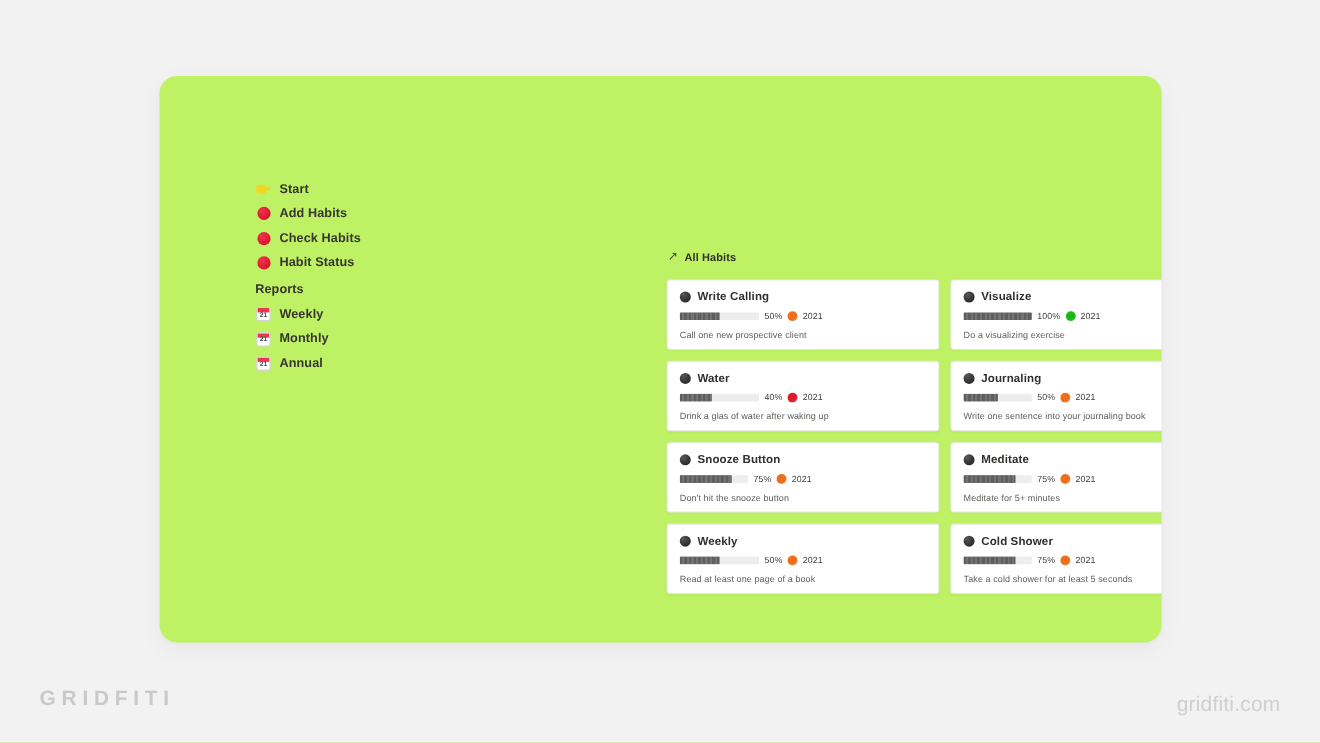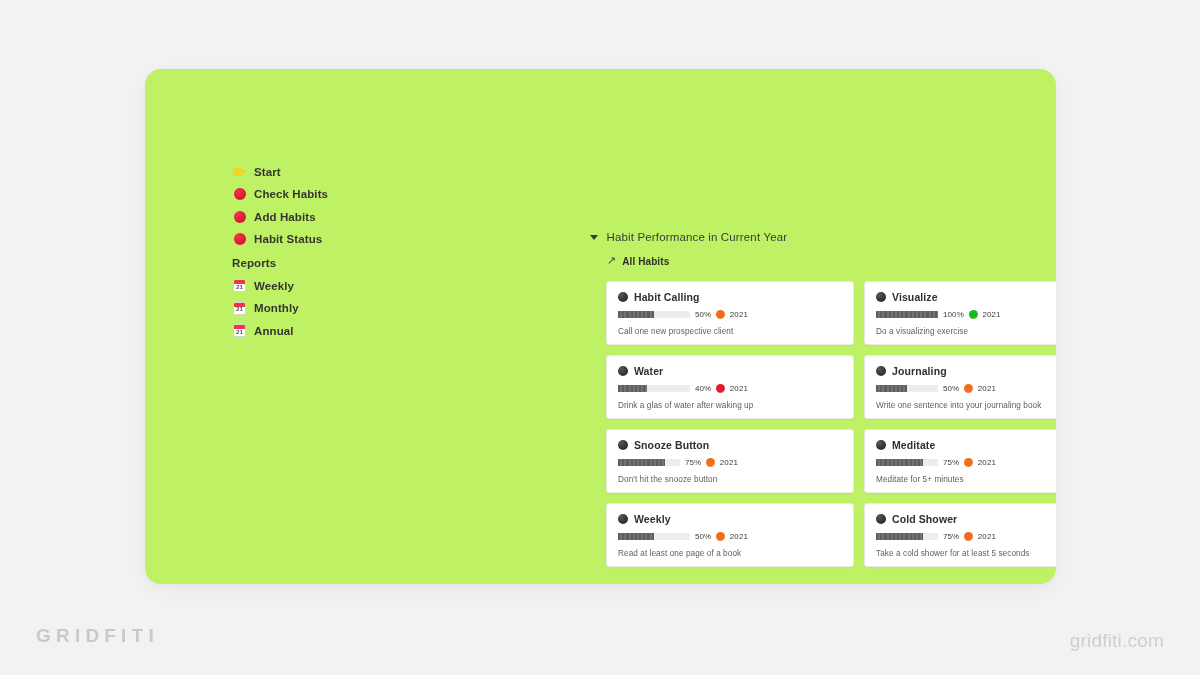--- a/index.html
+++ b/index.html
@@ -314,27 +314,27 @@
       <div class="nav-item">
         <span class="nav-icon">
           <span class="icon-hand"></span>
         </span>
         <span class="nav-label">Start</span>
       </div>
       <div class="nav-item">
         <span class="nav-icon">
           <span class="icon-redcircle"></span>
         </span>
+        <span class="nav-label">Add Habits</span>
+      </div>
+      <div class="nav-item">
+        <span class="nav-icon">
+          <span class="icon-redcircle"></span>
+        </span>
         <span class="nav-label">Check Habits</span>
-      </div>
-      <div class="nav-item">
-        <span class="nav-icon">
-          <span class="icon-redcircle"></span>
-        </span>
-        <span class="nav-label">Add Habits</span>
       </div>
       <div class="nav-item">
         <span class="nav-icon">
           <span class="icon-redcircle"></span>
         </span>
         <span class="nav-label">Habit Status</span>
       </div>
       <div class="nav-section-title">Reports</div>
       <div class="nav-item">
         <span class="nav-icon">
@@ -360,35 +360,31 @@
             <span class="cal-top"></span>
             <span class="cal-num">21</span>
           </span>
         </span>
         <span class="nav-label">Annual</span>
       </div>
     </div>
 
   <div id="content">
 
-    <div id="toggle-header">
-      <span class="toggle-triangle"></span>
-      <span id="toggle-title">Habit Performance in Current Year</span>
-    </div>
 
     <div id="section-heading">
       <span class="link-arrow">↗</span>
       <span id="section-heading-text">All Habits</span>
     </div>
 
     <div id="card-grid">
         <div class="habit-card">
           <div class="card-title-row">
             <span class="habit-dot"></span>
-            <span class="card-title">Habit Calling</span>
+            <span class="card-title">Write Calling</span>
           </div>
           <div class="card-meta-row">
             <span class="progress-track" style="width: 72px;">
               <span class="progress-fill" style="display: block; width: 50%;"></span>
             </span>
             <span class="pct-label">50%</span>
             <span class="status-dot" style="background: radial-gradient(circle at 34% 28%, rgb(239, 110, 25) 0%, rgb(239, 110, 25) 60%, rgba(0, 0, 0, 0.22) 100%);"></span>
             <span class="year-label">2021</span>
           </div>
           <div class="card-desc">Call one new prospective client</div>

